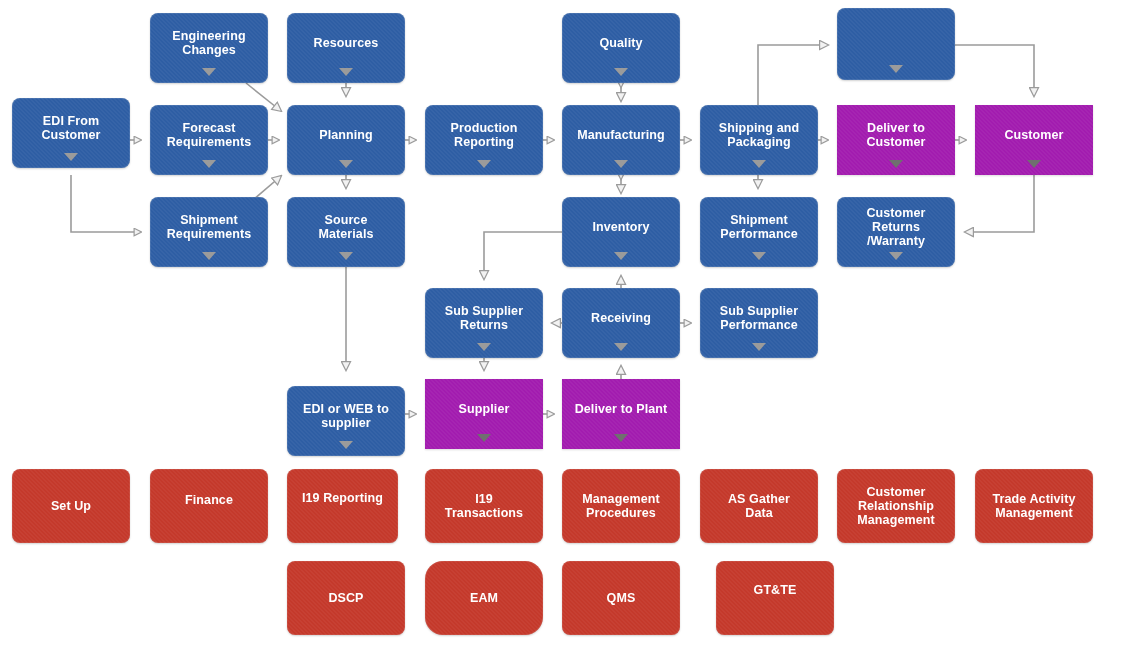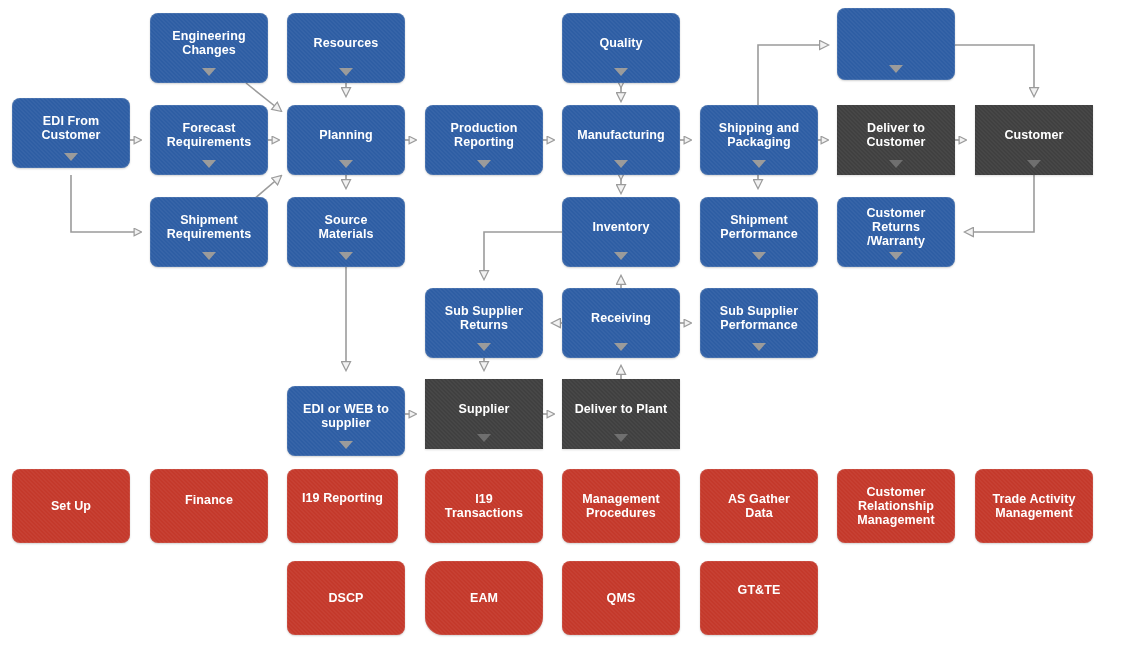--- a/index.html
+++ b/index.html
@@ -5,21 +5,21 @@
   html,body{margin:0;padding:0;background:#ffffff;}
   body{font-family:"Liberation Sans", sans-serif;}
   #canvas{position:relative;width:1135px;height:667px;background:#ffffff;overflow:hidden;}
   svg#wires{position:absolute;left:0;top:0;width:1135px;height:667px;pointer-events:none;}
   .node{position:absolute;box-sizing:border-box;display:flex;align-items:center;justify-content:center;
         text-align:center;color:#ffffff;font-weight:bold;font-size:12.5px;line-height:1.12;
         letter-spacing:.1px;padding:0 5px 10px 5px;}
   .node .lbl{display:block;white-space:pre-line;position:relative;z-index:2;}
   .node.blue{background:#2e5ea4;border-radius:8px;
       box-shadow:inset 0 0 0 1px rgba(255,255,255,.10), 0 1px 2px rgba(0,0,0,.18);}
-  .node.yellow{background:#404040;border-radius:0px;color:#ffffff;
+  .node.yellow{background:#a21caf;border-radius:0px;color:#ffffff;
       box-shadow:0 1px 2px rgba(0,0,0,.14);}
   .node.red{background:#c4392b;border-radius:8px;
       box-shadow:inset 0 0 0 1px rgba(255,255,255,.08), 0 1px 2px rgba(0,0,0,.18);}
   
   .node::before{content:"";position:absolute;inset:0;border-radius:inherit;z-index:1;
       background-image:
         linear-gradient(45deg, rgba(255,255,255,.045) 25%, transparent 25%, transparent 50%,
                         rgba(255,255,255,.045) 50%, rgba(255,255,255,.045) 75%, transparent 75%);
       background-size:4px 4px;opacity:.9;}
   .tri{position:absolute;left:50%;transform:translateX(-50%);bottom:7px;
@@ -244,18 +244,18 @@
   <div id="modules-layer-2">
       <div class="node red" style="left: 287px; top: 561px; width: 118px; height: 74px; padding-bottom: 0px;">
         <span class="lbl">DSCP</span>
       </div>
       <div class="node red" style="left: 425px; top: 561px; width: 118px; height: 74px; padding-bottom: 0px; border-radius: 18px;">
         <span class="lbl">EAM</span>
       </div>
       <div class="node red" style="left: 562px; top: 561px; width: 118px; height: 74px; padding-bottom: 0px;">
         <span class="lbl">QMS</span>
       </div>
-      <div class="node red" style="left: 700px; top: 561px; width: 118px; height: 74px; padding-bottom: 16px;">
+      <div class="node red" style="left: 716px; top: 561px; width: 118px; height: 74px; padding-bottom: 16px;">
         <span class="lbl">GT&amp;TE</span>
       </div>
     </div>
 
 </div>
 
 </body></html>

